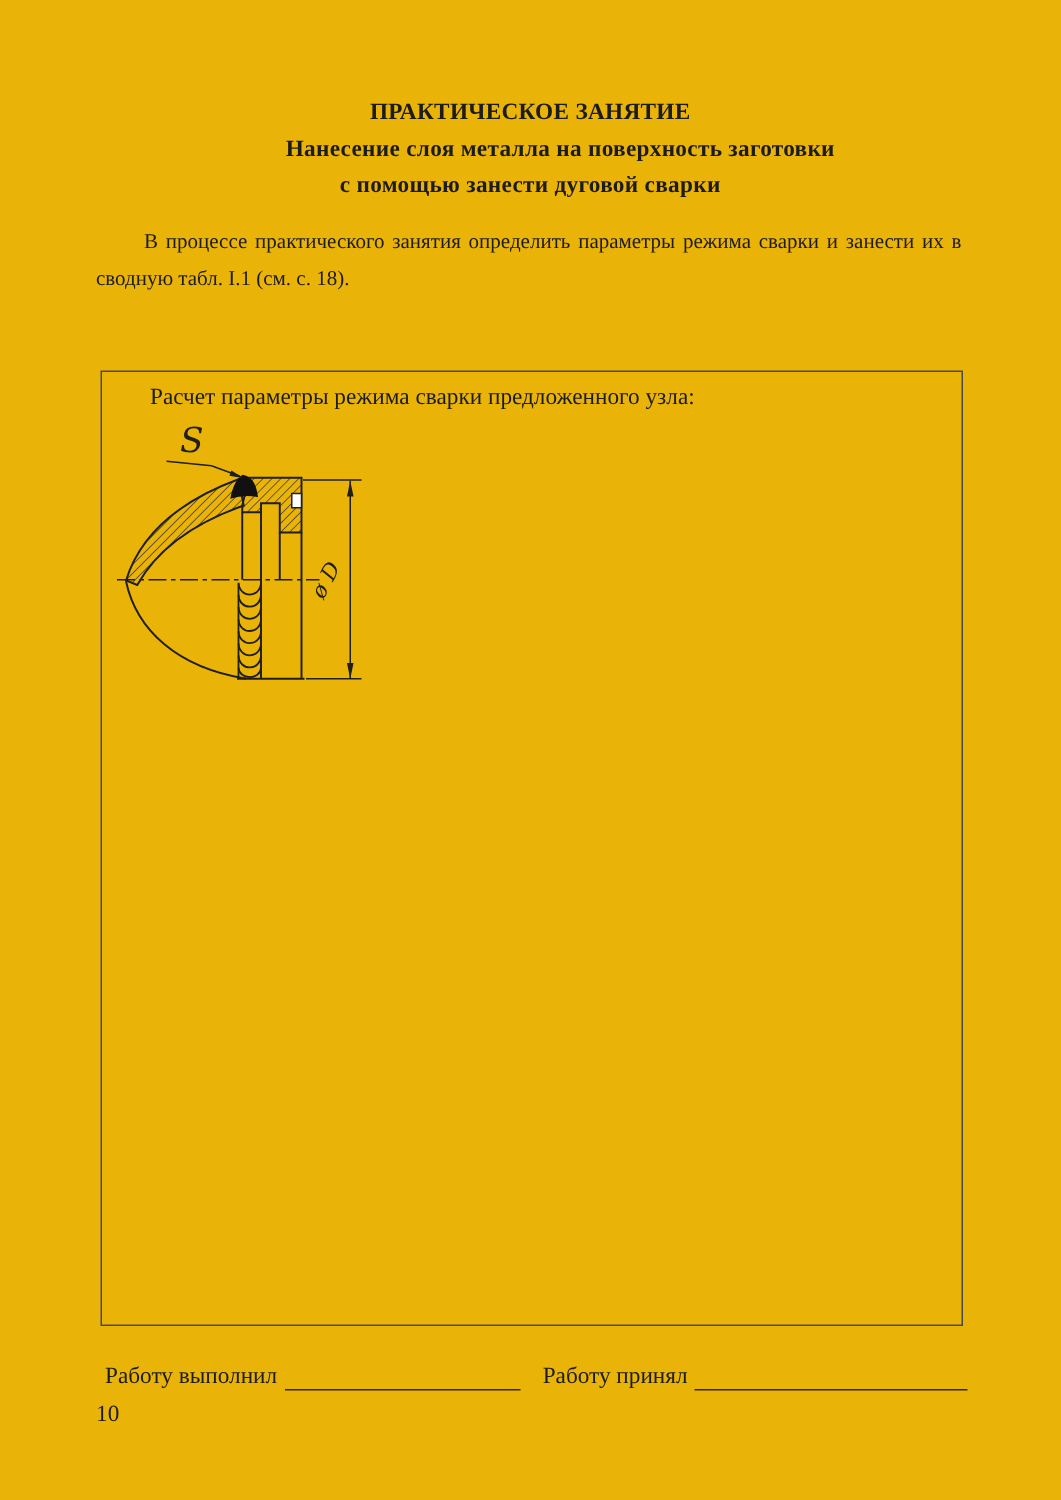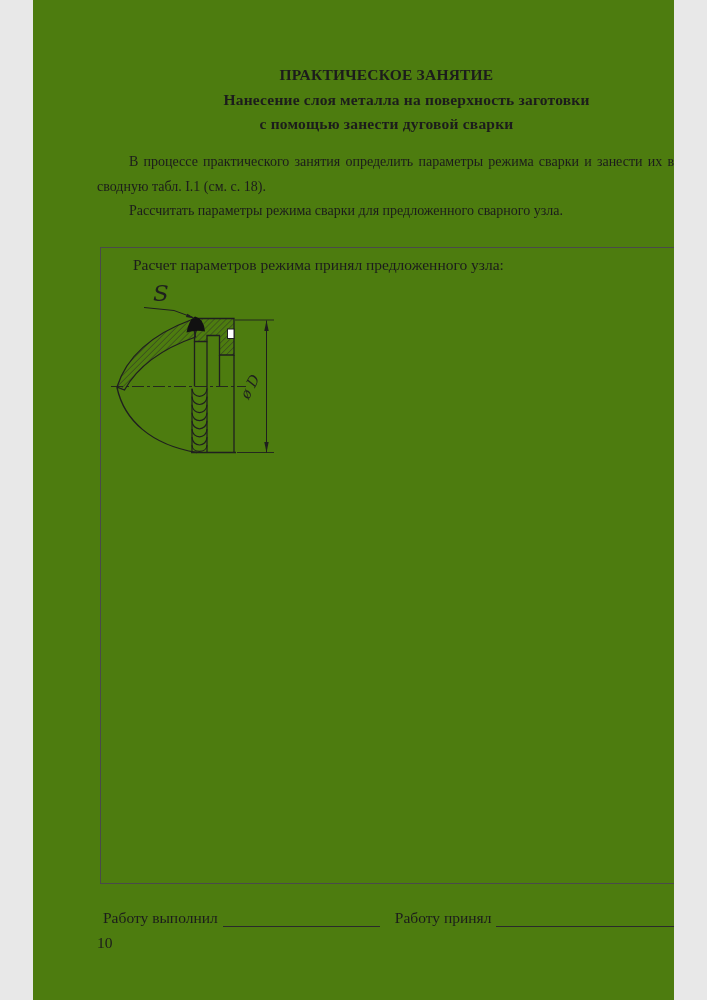--- a/index.html
+++ b/index.html
@@ -1,19 +1,19 @@
 <!DOCTYPE html>
 <html><head>
 <meta charset="utf-8">
 <style>
   html,body{margin:0;padding:0;background:#e8e8e8;}
   .page{
     position:relative;
-    width:641px;height:1000px;
-    background:#4d7c0f;
+    width:707px;height:1000px;
+    background:#eab308;
     font-family:"Liberation Serif","DejaVu Serif",serif;
     color:#1c1c1c;
     overflow:hidden;
     margin:0 auto;
   }
   .title{
     position:absolute;left:0;width:707px;
     text-align:center;font-weight:bold;font-size:15.5px;
     letter-spacing:0.2px;line-height:17px;
   }
@@ -58,25 +58,24 @@
 <body>
 
 <div class="page">
 
   <div class="title title1">ПРАКТИЧЕСКОЕ ЗАНЯТИЕ</div>
   <div class="title title2">Нанесение слоя металла на поверхность заготовки</div>
   <div class="title title3">с помощью занести дуговой сварки</div>
 
   <div class="body-text">
     <p>В процессе практического занятия определить параметры режима сварки и занести их в сводную табл. I.1 (см. с. 18).</p>
-    <p>Рассчитать параметры режима сварки для предложенного сварного узла.</p>
   </div>
 
   <div class="frame">
-    <div class="frame-label">Расчет параметров режима принял предложенного узла:</div>
+    <div class="frame-label">Расчет параметры режима сварки предложенного узла:</div>
 
     <svg class="drawing-svg" width="185" height="205" viewBox="70 268 185 205" xmlns="http://www.w3.org/2000/svg">
       <defs>
         <pattern id="hatch" patternUnits="userSpaceOnUse" width="4.2" height="4.2" patternTransform="rotate(-45)">
           <line x1="0" y1="0" x2="4.2" y2="0" stroke="#2b2b2b" stroke-width="0.9"></line>
         </pattern>
       </defs>
 
       <path d="M 83,387 Q 97,342 158,319.5 L 161.5,337 Q 110,355 90.5,390 Z" fill="url(#hatch)" stroke="#1f1f1f" stroke-width="1.3"></path>
 

